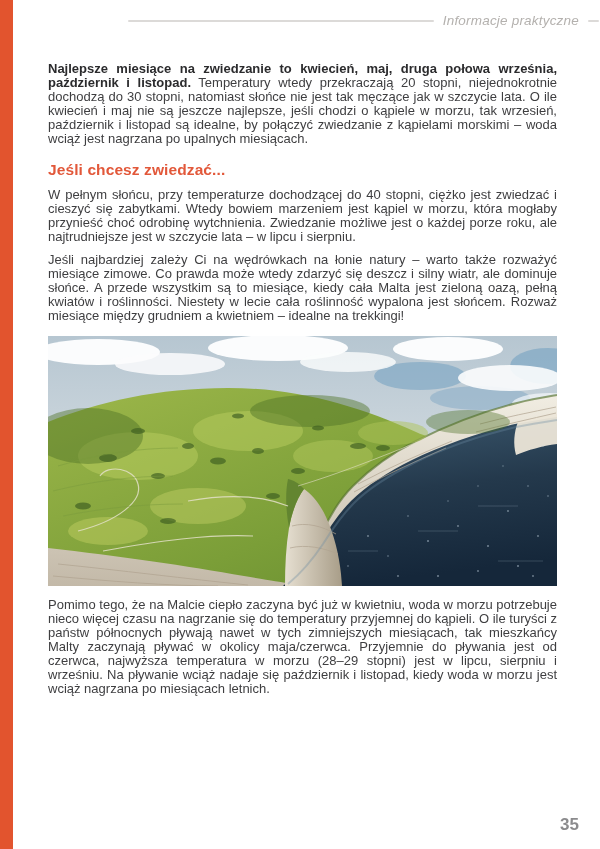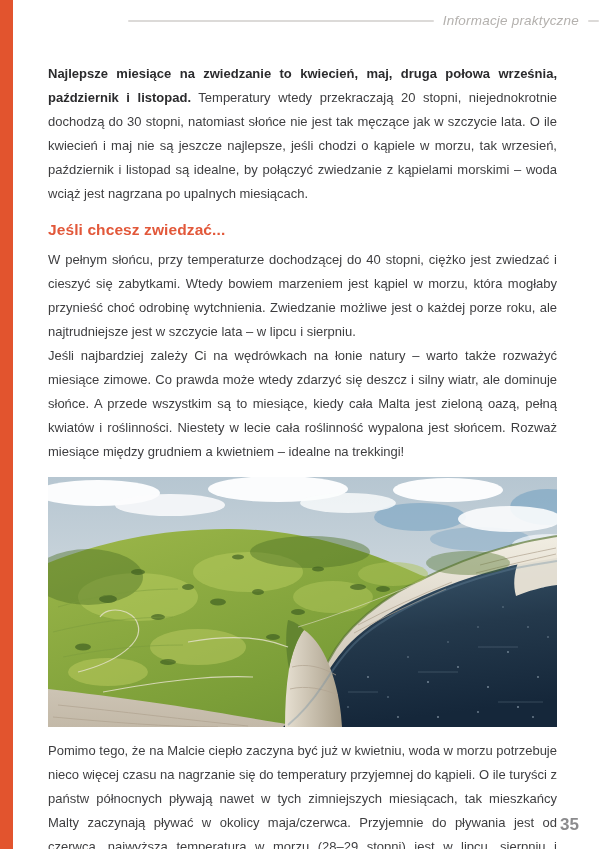--- a/index.html
+++ b/index.html
@@ -7,22 +7,22 @@
     width:600px;height:849px;background:#ffffff;position:relative;overflow:hidden;
     font-family:"Liberation Sans", sans-serif;
   }
   .spine{position:absolute;left:0;top:0;width:13px;height:849px;background:#e2542e;}
   .page-header{position:absolute;top:13px;left:128px;right:0;display:flex;align-items:center;font-style:italic;}
   .rule{height:2px;background:#dcdad8;border-radius:1px;}
   .rule.long{flex:1;}
   .rule.short{width:11px;margin-right:1px;}
   .header-label{color:#b4b1ae;font-size:13.5px;padding:0 9px;white-space:nowrap;letter-spacing:.2px;}
   .content{position:absolute;left:48px;top:0;width:509px;padding-top:62px;}
-  .content p{margin:0;font-size:13px;line-height:24px;color:#3e3e40;text-align:justify;}
-  .content p + p{}
+  .content p{margin:0;font-size:13px;line-height:14px;color:#3e3e40;text-align:justify;}
+  .content p + p{margin-top:9px;}
   .intro strong{color:#2b2b2d;}
   h2{font-size:15.5px;font-weight:700;color:#e2583a;margin:15px 0 9px;letter-spacing:.1px;}
   figure{margin:13px 0 12px;width:509px;height:250px;}
   figure svg{display:block;width:100%;height:100%;}
   .page-number{position:absolute;right:21px;bottom:14px;font-size:17px;font-weight:700;color:#8b8b8d;}
 </style>
 </head>
 <body>
 
 <div class="spine"></div>

